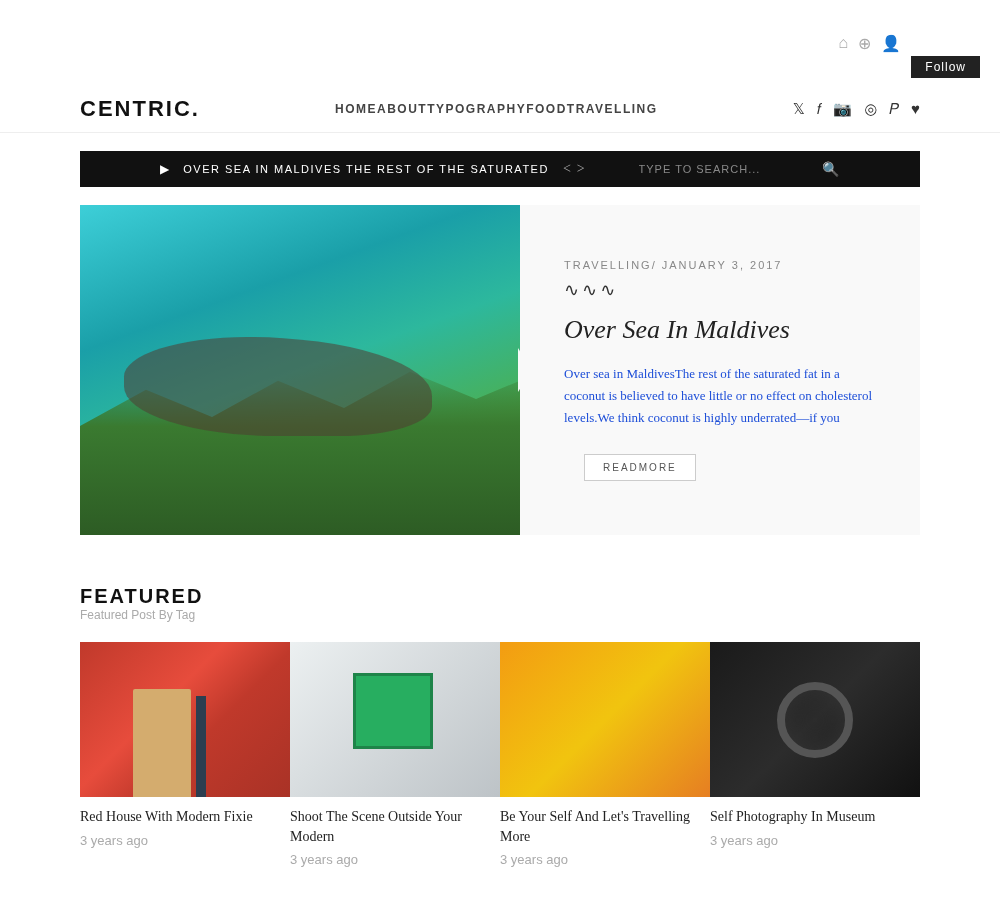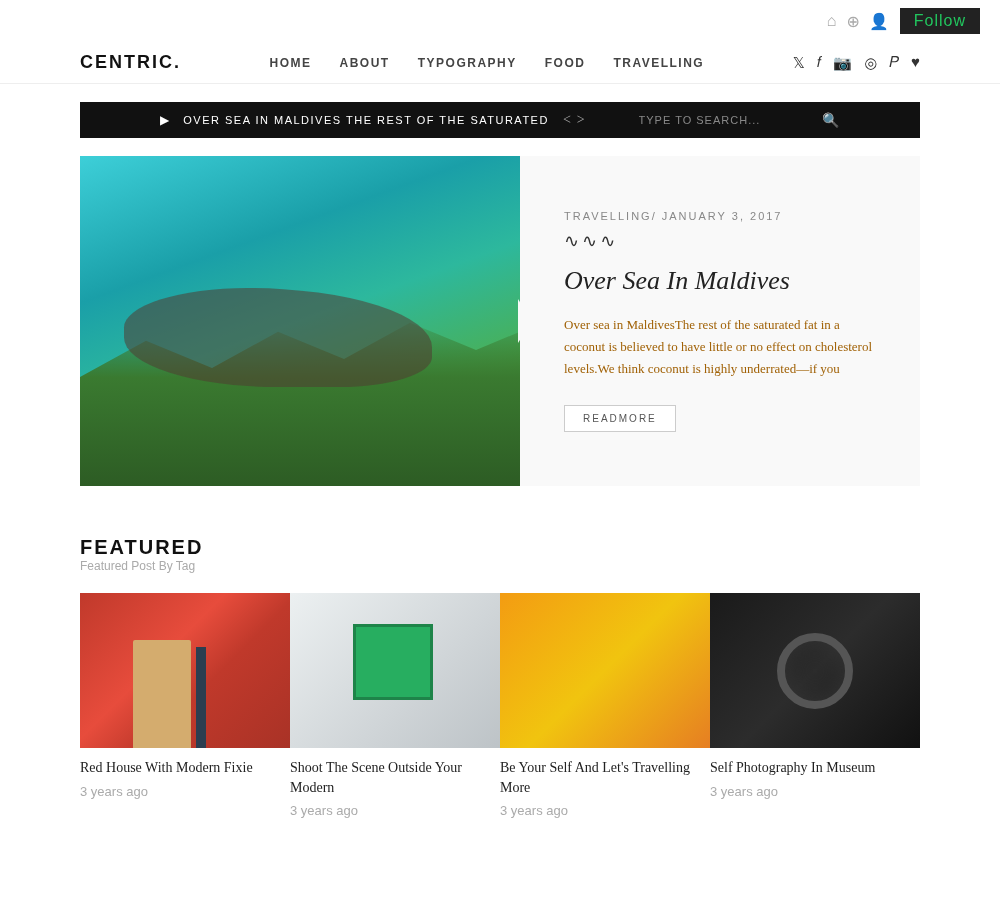--- a/index.html
+++ b/index.html
@@ -10,45 +10,46 @@
       display: flex;
       justify-content: flex-end;
       align-items: center;
       padding: 8px 20px;
       gap: 10px;
     }
     .top-bar-icons { display: flex; gap: 10px; align-items: center; }
     .top-bar-icon { font-size: 16px; color: #aaa; cursor: pointer; }
     .follow-btn {
       background: #222;
-      color: #22c55e;
+      color: #ffffff;
       border: none;
       padding: 4px 14px;
-      font-size: 16px;
+      font-size: 12px;
       letter-spacing: 1px;
       cursor: pointer;
       font-family: Arial, sans-serif;
+      margin-top: 48px;
     }
 
     
     header {
       display: flex;
       align-items: center;
       justify-content: space-between;
       padding: 10px 80px 10px 80px;
       border-bottom: 1px solid #eee;
     }
     .logo {
-      font-size: 18px;
+      font-size: 22px;
       font-weight: 700;
       letter-spacing: 2px;
       font-family: Arial, sans-serif;
       color: #111;
     }
-    nav { display: flex; gap: 28px; align-items: center; }
+    nav { display: flex; align-items: center; }
     nav a {
       text-decoration: none;
       color: #444;
       font-size: 12px;
       letter-spacing: 1.5px;
       font-family: Arial, sans-serif;
       font-weight: 600;
     }
     .social-icons { display: flex; gap: 12px; align-items: center; }
     .social-icon { font-size: 15px; color: #333; cursor: pointer; }
@@ -156,36 +157,37 @@
     .hero-title {
       font-size: 26px;
       font-weight: 400;
       color: #222;
       margin-bottom: 16px;
       line-height: 1.3;
       font-style: italic;
     }
     .hero-excerpt {
       font-size: 13px;
-      color: #a16207;
+      color: #1d4ed8;
       line-height: 1.7;
       margin-bottom: 24px;
     }
     .readmore-btn {
       display: inline-block;
       border: 1px solid #ccc;
       padding: 7px 18px;
       font-size: 10px;
       letter-spacing: 2px;
       font-family: Arial, sans-serif;
       color: #555;
       cursor: pointer;
       text-transform: uppercase;
       background: #fff;
       width: fit-content;
+      margin-left: 20px;
     }
 
     
     .featured-section { padding: 10px 80px 40px 80px; }
     .featured-header { margin-bottom: 6px; }
     .featured-title {
       font-size: 20px;
       font-weight: 700;
       letter-spacing: 2px;
       font-family: Arial, sans-serif;

